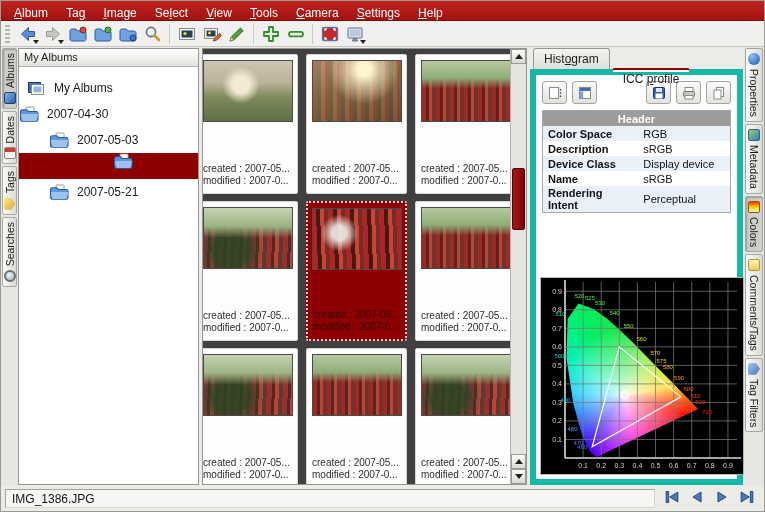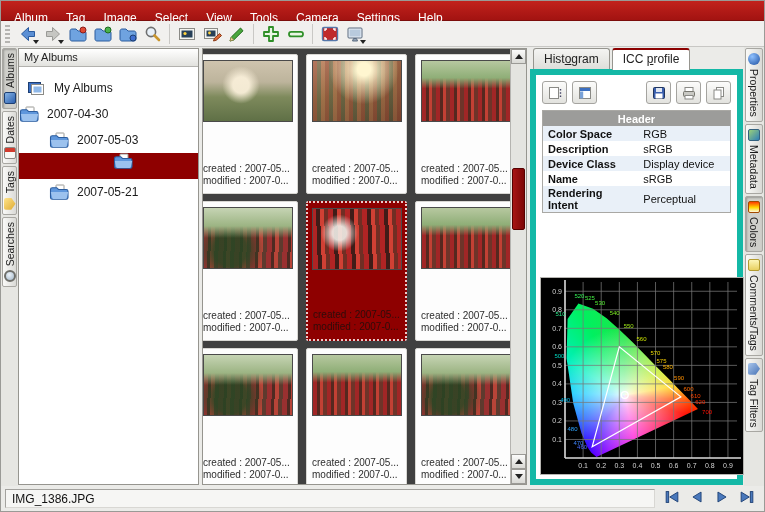--- a/index.html
+++ b/index.html
@@ -5,21 +5,21 @@
   html,body{margin:0;padding:0;background:#d9d9d6;}
   *{box-sizing:border-box;}
   .app{width:765px;height:512px;position:relative;font-family:"Liberation Sans",sans-serif;
        background:#ebebe8;overflow:hidden;display:flex;flex-direction:column;border:1px solid #9a9a96;}
   u{text-decoration:underline;}
 
   
   .menubar{height:20px;flex:0 0 20px;background:linear-gradient(#c2221c,#a21311);
            border-bottom:1px solid #7c0d0b;display:flex;align-items:stretch;padding-left:4px;
            color:#fff;font-size:12px;}
-  .menu-item{padding:14px 9px 0 9px;display:flex;align-items:center;cursor:default;}
+  .menu-item{padding:14px 9px 0 9px;display:flex;align-items:flex-end;cursor:default;}
 
   
   .toolbar{height:26px;flex:0 0 26px;background:#f1f0ee;border-bottom:1px solid #c8c7c4;
            display:flex;align-items:center;padding:0 4px;gap:2px;}
   .tb-handle{width:5px;height:18px;margin-right:4px;
              background:repeating-linear-gradient(180deg,#b5b4b1 0 2px,transparent 2px 4px);}
   .tb-btn{width:23px;height:23px;display:flex;align-items:center;justify-content:center;position:relative;border-radius:3px;}
   .tb-btn.dd::after{content:"";position:absolute;right:0px;bottom:1px;width:0;height:0;
                     border-left:3px solid transparent;border-right:3px solid transparent;border-top:4px solid #222;}
   .tb-sep{width:1px;height:20px;background:#c9c8c5;margin:0 3px;}
@@ -95,21 +95,21 @@
   .vs-thumb{position:absolute;left:1px;right:1px;top:104px;height:62px;background:linear-gradient(90deg,#a81414,#7c0606);
             border:1px solid #560000;border-radius:2px;}
   .tri-up{width:0;height:0;border-left:4px solid transparent;border-right:4px solid transparent;border-bottom:5px solid #222;}
   .tri-down{width:0;height:0;border-left:4px solid transparent;border-right:4px solid transparent;border-top:5px solid #222;}
 
   
   .right-panel{width:213px;flex:0 0 213px;margin:1px 1px 1px 1px;display:flex;flex-direction:column;min-height:0;}
   .rtabs{display:flex;height:21px;flex:0 0 21px;padding-left:3px;gap:2px;font-size:12px;}
   .rtab{border:1px solid #96958f;border-bottom:none;border-radius:3px 3px 0 0;padding:3px 10px 0 10px;
         background:linear-gradient(#f4f4f2,#dedeDA);color:#222;cursor:default;}
-  .rtab.selected{background:#fff;border-top:2px solid #8b0000;position:relative;z-index:2;margin-bottom:-1px;padding-top:2px;}
+  .rtab.selected{background:#fff;border-top:2px solid #8b0000;position:relative;z-index:2;margin-bottom:-1px;padding-top:2px;margin-top:20px;}
   .rcontent{flex:1;border:6px solid #14b8a6;background:#fff;display:flex;flex-direction:column;padding:4px 4px 4px 4px;min-height:0;}
   .icc-toolbar{display:flex;gap:5px;padding:2px 2px 4px 2px;align-items:center;}
   .icc-btn{width:25px;height:23px;border:1px solid #a5a4a0;border-radius:3px;
            background:linear-gradient(#fcfcfb,#e2e2de);display:flex;align-items:center;justify-content:center;}
   .spacer{flex:1;}
   .icc-tablewrap{border:1px solid #a9a8a4;margin:2px 2px 0 2px;}
   table.icc{width:100%;border-collapse:collapse;font-size:11px;color:#111;}
   .icc-head{background:#9c9c9a;color:#fff;font-weight:bold;text-align:center;height:17px;font-size:11px;}
   table.icc td{padding:1px 5px;height:15px;}
   table.icc td.k{font-weight:bold;width:51%;}

